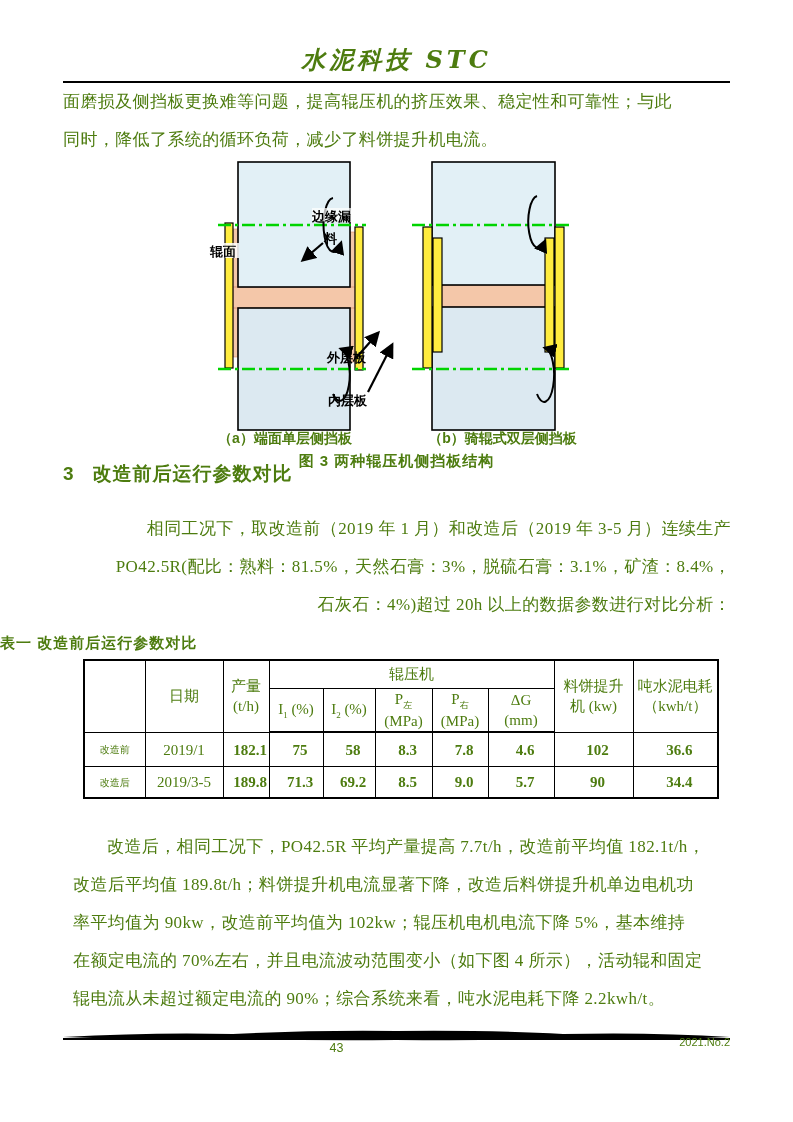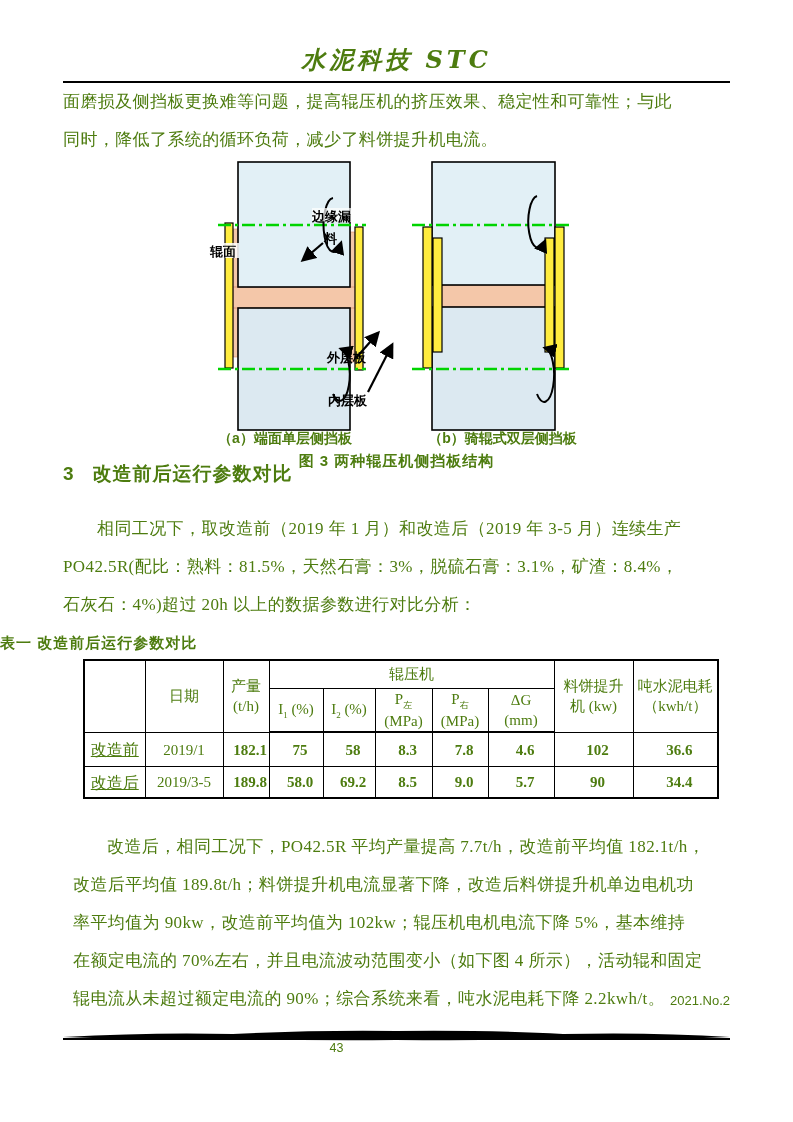--- a/index.html
+++ b/index.html
@@ -48,36 +48,36 @@
     border-collapse:collapse;table-layout:fixed;
     font-size:15px;
   }
   table.data td{
     border:1px solid #000;text-align:center;vertical-align:middle;
     padding:0;line-height:1.35;overflow:hidden;
   }
   table.data{border:2px solid #000;}
   table.data td{border-width:1px;}
   table.data tr.subhdr td{border-bottom-width:2px;}
-  table.data td.lbl{font-size:16px;text-decoration:underline;}
+  table.data td.lbl{font-size:10px;}
   table.data .num{font-weight:bold;padding-left:8px;}
   table.data sub{font-size:9px;}
   tr.hr1 td{height:27px;}
   tr.hr2 td{height:40px;}
   tr.dr1 td{height:33px;}
   tr.dr2 td{height:30px;}
   
   .footer-ornament{left:63px;top:1029px;width:667px;height:14px;}
   .footer-page{
     left:0;top:1041px;width:673px;text-align:center;
     font-family:"Liberation Sans","DejaVu Sans",sans-serif;font-size:12.5px;
   }
   .footer-issue{
-    left:63px;top:993px;width:667px;text-align:right;
-    font-family:"Liberation Sans","DejaVu Sans",sans-serif;font-size:13px;
+    left:63px;top:1036px;width:667px;text-align:right;
+    font-family:"Liberation Sans","DejaVu Sans",sans-serif;font-size:11px;
   }
   svg text{
     font-family:"Liberation Sans","DejaVu Sans",sans-serif;
     font-weight:bold;fill:#000;
   }
 </style>
 </head>
 <body>
 
 <div class="page">
@@ -150,21 +150,21 @@
   </svg>
 
   <div class="abs fig-sub-caption" style="left:185px;top:430px;width:200px;">（a）端面单层侧挡板</div>
   <div class="abs fig-sub-caption" style="left:400px;top:430px;width:205px;">（b）骑辊式双层侧挡板</div>
   <div class="abs fig-caption">图 3  两种辊压机侧挡板结构</div>
 
   <div class="abs section-heading">
     <span class="num">3</span><span>改造前后运行参数对比</span>
   </div>
 
-  <div class="abs para" style="top:510px;">
+  <div class="abs para" style="top:510px;text-align:right;">
     <div class="indent">相同工况下，取改造前（2019 年 1 月）和改造后（2019 年 3-5 月）连续生产</div>
     <div>PO42.5R(配比：熟料：81.5%，天然石膏：3%，脱硫石膏：3.1%，矿渣：8.4%，</div>
     <div>石灰石：4%)超过 20h 以上的数据参数进行对比分析：</div>
   </div>
 
   <div class="abs table-caption">表一  改造前后运行参数对比</div>
 
   <table class="data">
     <colgroup>
       <col style="width:61px">
@@ -221,21 +221,21 @@
       <td class="num">8.3</td>
       <td class="num">7.8</td>
       <td class="num">4.6</td>
       <td class="num">102</td>
       <td class="num">36.6</td>
     </tr>
     <tr class="dr2">
       <td class="lbl">改造后</td>
       <td>2019/3-5</td>
       <td class="num">189.8</td>
-      <td class="num">58.0</td>
+      <td class="num">71.3</td>
       <td class="num">69.2</td>
       <td class="num">8.5</td>
       <td class="num">9.0</td>
       <td class="num">5.7</td>
       <td class="num">90</td>
       <td class="num">34.4</td>
     </tr>
   </tbody>
     </table>
 

